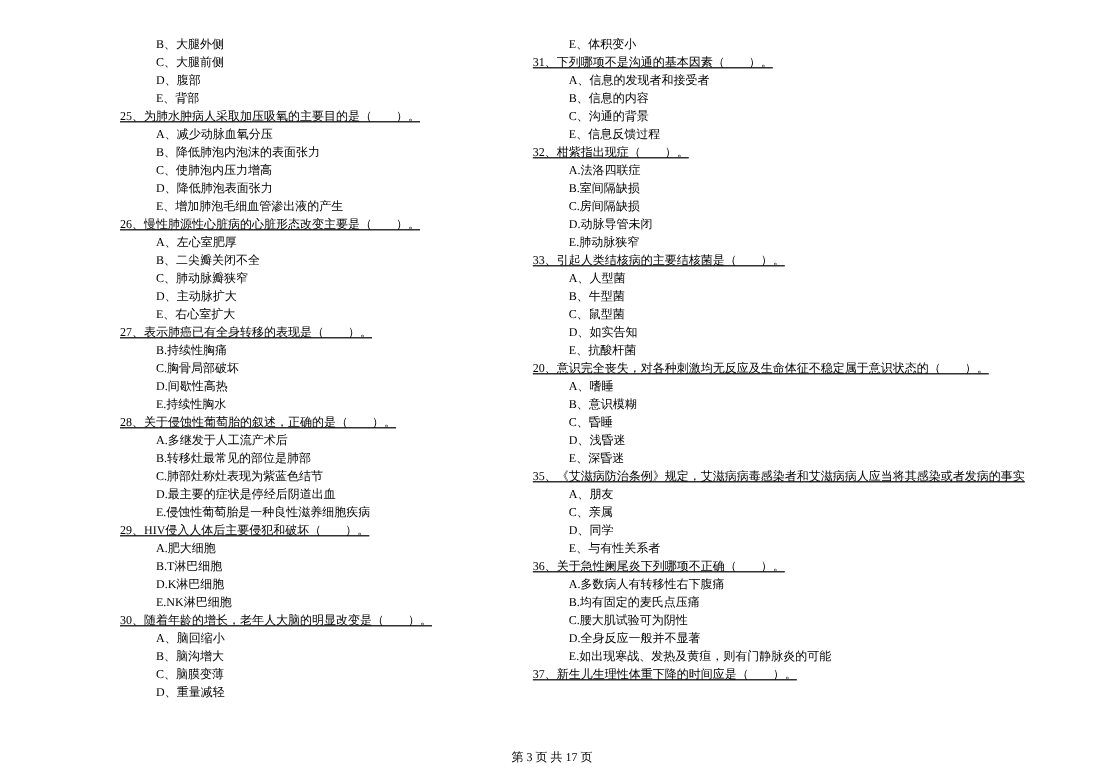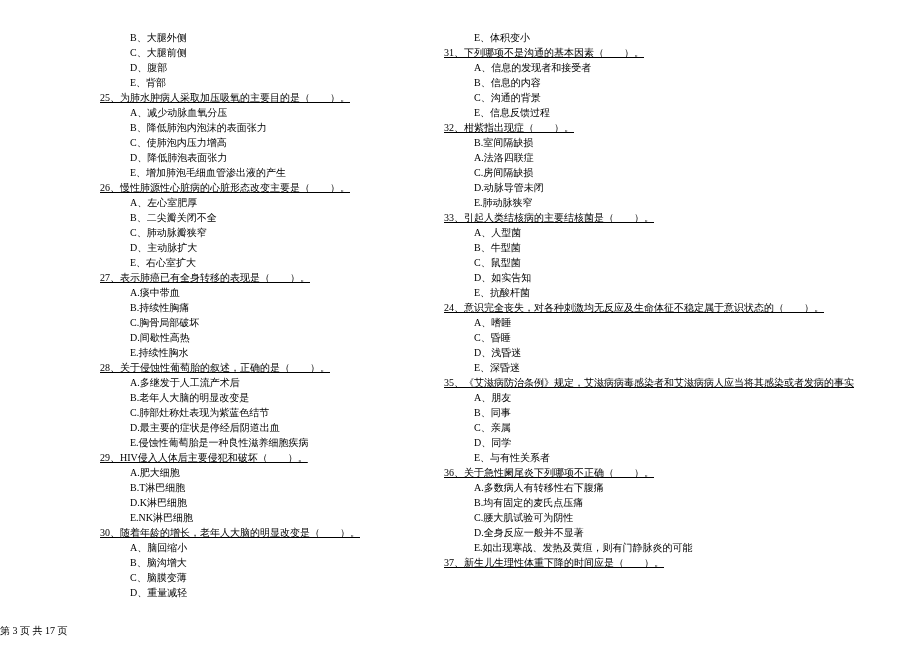--- a/index.html
+++ b/index.html
@@ -41,20 +41,21 @@
     .question-cont {
       padding-left: 0;
       line-height: 1.5;
       white-space: nowrap;
     }
     .footer {
       position: absolute;
       bottom: 12px;
       left: 0;
       width: 100%;
+      text-align: center;
       font-size: 10px;
     }
   </style>
 </head>
 <body>
 
 <div class="columns">
   <div class="column" id="left-col">
       <div class="option">B、大腿外侧</div>
       <div class="option">C、大腿前侧</div>
@@ -66,28 +67,27 @@
       <div class="option">C、使肺泡内压力增高</div>
       <div class="option">D、降低肺泡表面张力</div>
       <div class="option">E、增加肺泡毛细血管渗出液的产生</div>
       <div class="question-stem">26、慢性肺源性心脏病的心脏形态改变主要是（　　）。</div>
       <div class="option">A、左心室肥厚</div>
       <div class="option">B、二尖瓣关闭不全</div>
       <div class="option">C、肺动脉瓣狭窄</div>
       <div class="option">D、主动脉扩大</div>
       <div class="option">E、右心室扩大</div>
       <div class="question-stem">27、表示肺癌已有全身转移的表现是（　　）。</div>
-      <div class="option">A.痰中带血</div>
       <div class="option">B.持续性胸痛</div>
       <div class="option">C.胸骨局部破坏</div>
       <div class="option">D.间歇性高热</div>
       <div class="option">E.持续性胸水</div>
       <div class="question-stem">28、关于侵蚀性葡萄胎的叙述，正确的是（　　）。</div>
       <div class="option">A.多继发于人工流产术后</div>
-      <div class="option">B.老年人大脑的明显改变是</div>
+      <div class="option">B.转移灶最常见的部位是肺部</div>
       <div class="option">C.肺部灶称灶表现为紫蓝色结节</div>
       <div class="option">D.最主要的症状是停经后阴道出血</div>
       <div class="option">E.侵蚀性葡萄胎是一种良性滋养细胞疾病</div>
       <div class="question-stem">29、HIV侵入人体后主要侵犯和破坏（　　）。</div>
       <div class="option">A.肥大细胞</div>
       <div class="option">B.T淋巴细胞</div>
       <div class="option">D.K淋巴细胞</div>
       <div class="option">E.NK淋巴细胞</div>
       <div class="question-stem">30、随着年龄的增长，老年人大脑的明显改变是（　　）。</div>
       <div class="option">A、脑回缩小</div>
@@ -96,39 +96,39 @@
       <div class="option">D、重量减轻</div>
     </div>
   <div class="column" id="right-col">
       <div class="option">E、体积变小</div>
       <div class="question-stem">31、下列哪项不是沟通的基本因素（　　）。</div>
       <div class="option">A、信息的发现者和接受者</div>
       <div class="option">B、信息的内容</div>
       <div class="option">C、沟通的背景</div>
       <div class="option">E、信息反馈过程</div>
       <div class="question-stem">32、柑紫指出现症（　　）。</div>
+      <div class="option">A.法洛四联症</div>
       <div class="option">B.室间隔缺损</div>
-      <div class="option">A.法洛四联症</div>
       <div class="option">C.房间隔缺损</div>
       <div class="option">D.动脉导管未闭</div>
       <div class="option">E.肺动脉狭窄</div>
       <div class="question-stem">33、引起人类结核病的主要结核菌是（　　）。</div>
       <div class="option">A、人型菌</div>
       <div class="option">B、牛型菌</div>
       <div class="option">C、鼠型菌</div>
       <div class="option">D、如实告知</div>
       <div class="option">E、抗酸杆菌</div>
-      <div class="question-stem">24、意识完全丧失，对各种刺激均无反应及生命体征不稳定属于意识状态的（　　）。</div>
+      <div class="question-stem">20、意识完全丧失，对各种刺激均无反应及生命体征不稳定属于意识状态的（　　）。</div>
       <div class="option">A、嗜睡</div>
+      <div class="option">B、意识模糊</div>
       <div class="option">C、昏睡</div>
       <div class="option">D、浅昏迷</div>
       <div class="option">E、深昏迷</div>
       <div class="question-stem">35、《艾滋病防治条例》规定，艾滋病病毒感染者和艾滋病病人应当将其感染或者发病的事实</div>
       <div class="option">A、朋友</div>
-      <div class="option">B、同事</div>
       <div class="option">C、亲属</div>
       <div class="option">D、同学</div>
       <div class="option">E、与有性关系者</div>
       <div class="question-stem">36、关于急性阑尾炎下列哪项不正确（　　）。</div>
       <div class="option">A.多数病人有转移性右下腹痛</div>
       <div class="option">B.均有固定的麦氏点压痛</div>
       <div class="option">C.腰大肌试验可为阴性</div>
       <div class="option">D.全身反应一般并不显著</div>
       <div class="option">E.如出现寒战、发热及黄疸，则有门静脉炎的可能</div>
       <div class="question-stem">37、新生儿生理性体重下降的时间应是（　　）。</div>

